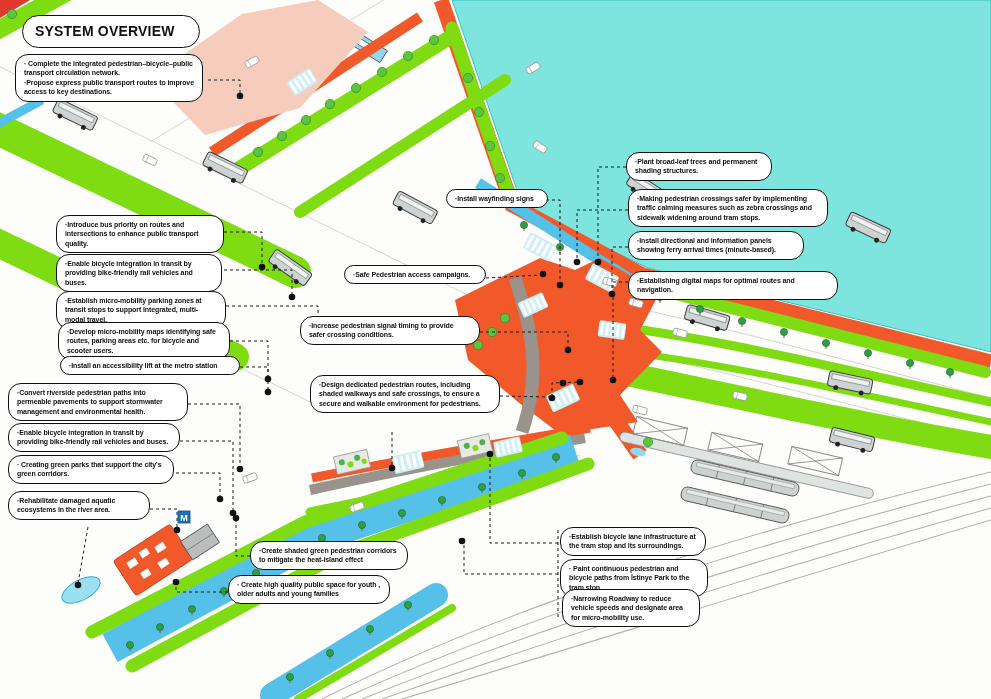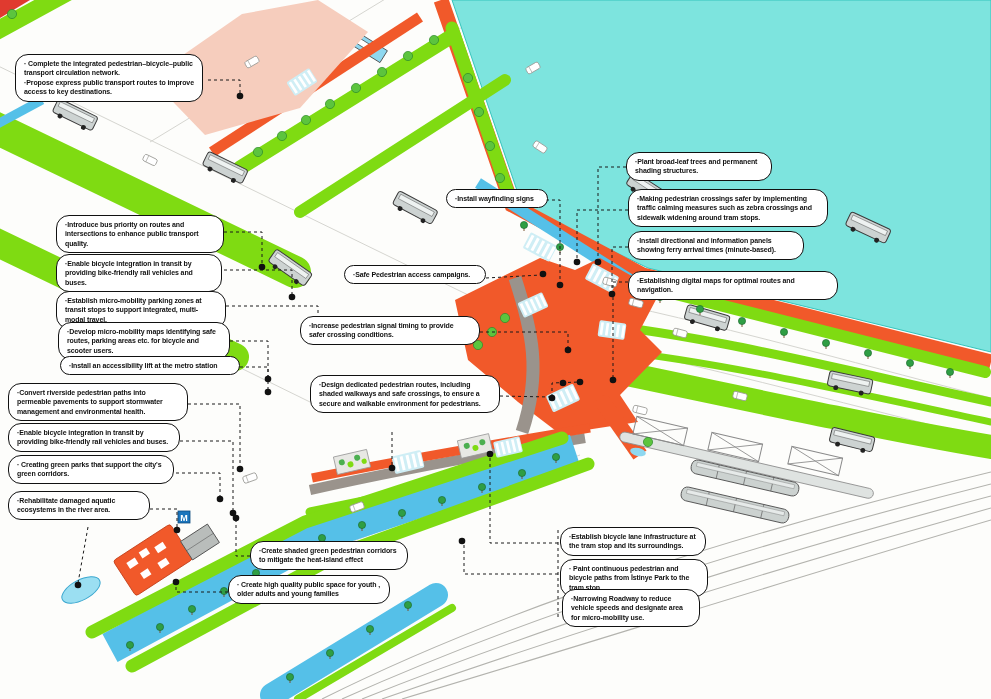--- a/index.html
+++ b/index.html
@@ -313,20 +313,21 @@
         <circle cx="236" cy="518" r="3.3"></circle>
         <circle cx="176" cy="582" r="3.3"></circle>
     <circle cx="490" cy="454" r="3.3"></circle>
         <circle cx="462" cy="541" r="3.3"></circle>
         <circle cx="392" cy="468" r="3.3"></circle>
     <circle cx="563" cy="383" r="3.3"></circle>
         <circle cx="580" cy="382" r="3.3"></circle>
   </g>
 </svg>
 
+<div class="callout title" style="left:22px;top:15px;width:178px;"><span>SYSTEM OVERVIEW</span></div>
 
 <div class="callout" style="left:15px;top:54px;width:188px;"><span>· Complete the integrated pedestrian–bicycle–public transport circulation network.
 ·Propose express public transport routes to improve access to key destinations.</span></div>
 <div class="callout" style="left:56px;top:215px;width:168px;"><span>·Introduce bus priority on routes and intersections to enhance public transport quality.</span></div>
 <div class="callout" style="left:56px;top:254px;width:166px;"><span>·Enable bicycle integration in transit by providing bike-friendly rail vehicles and buses.</span></div>
 <div class="callout" style="left:56px;top:291px;width:170px;"><span>·Establish micro-mobility parking zones at transit stops to support integrated, multi-modal travel.</span></div>
 <div class="callout" style="left:58px;top:322px;width:172px;"><span>·Develop micro-mobility maps identifying safe routes, parking areas etc. for bicycle and scooter users.</span></div>
 <div class="callout" style="left:60px;top:356px;width:180px;"><span>·Install an accessibility lift at the metro station</span></div>
 <div class="callout" style="left:8px;top:383px;width:180px;"><span>·Convert riverside pedestrian paths into permeable pavements to support stormwater management and environmental health.</span></div>
 <div class="callout" style="left:8px;top:423px;width:172px;"><span>·Enable bicycle integration in transit by providing bike-friendly rail vehicles and buses.</span></div>

